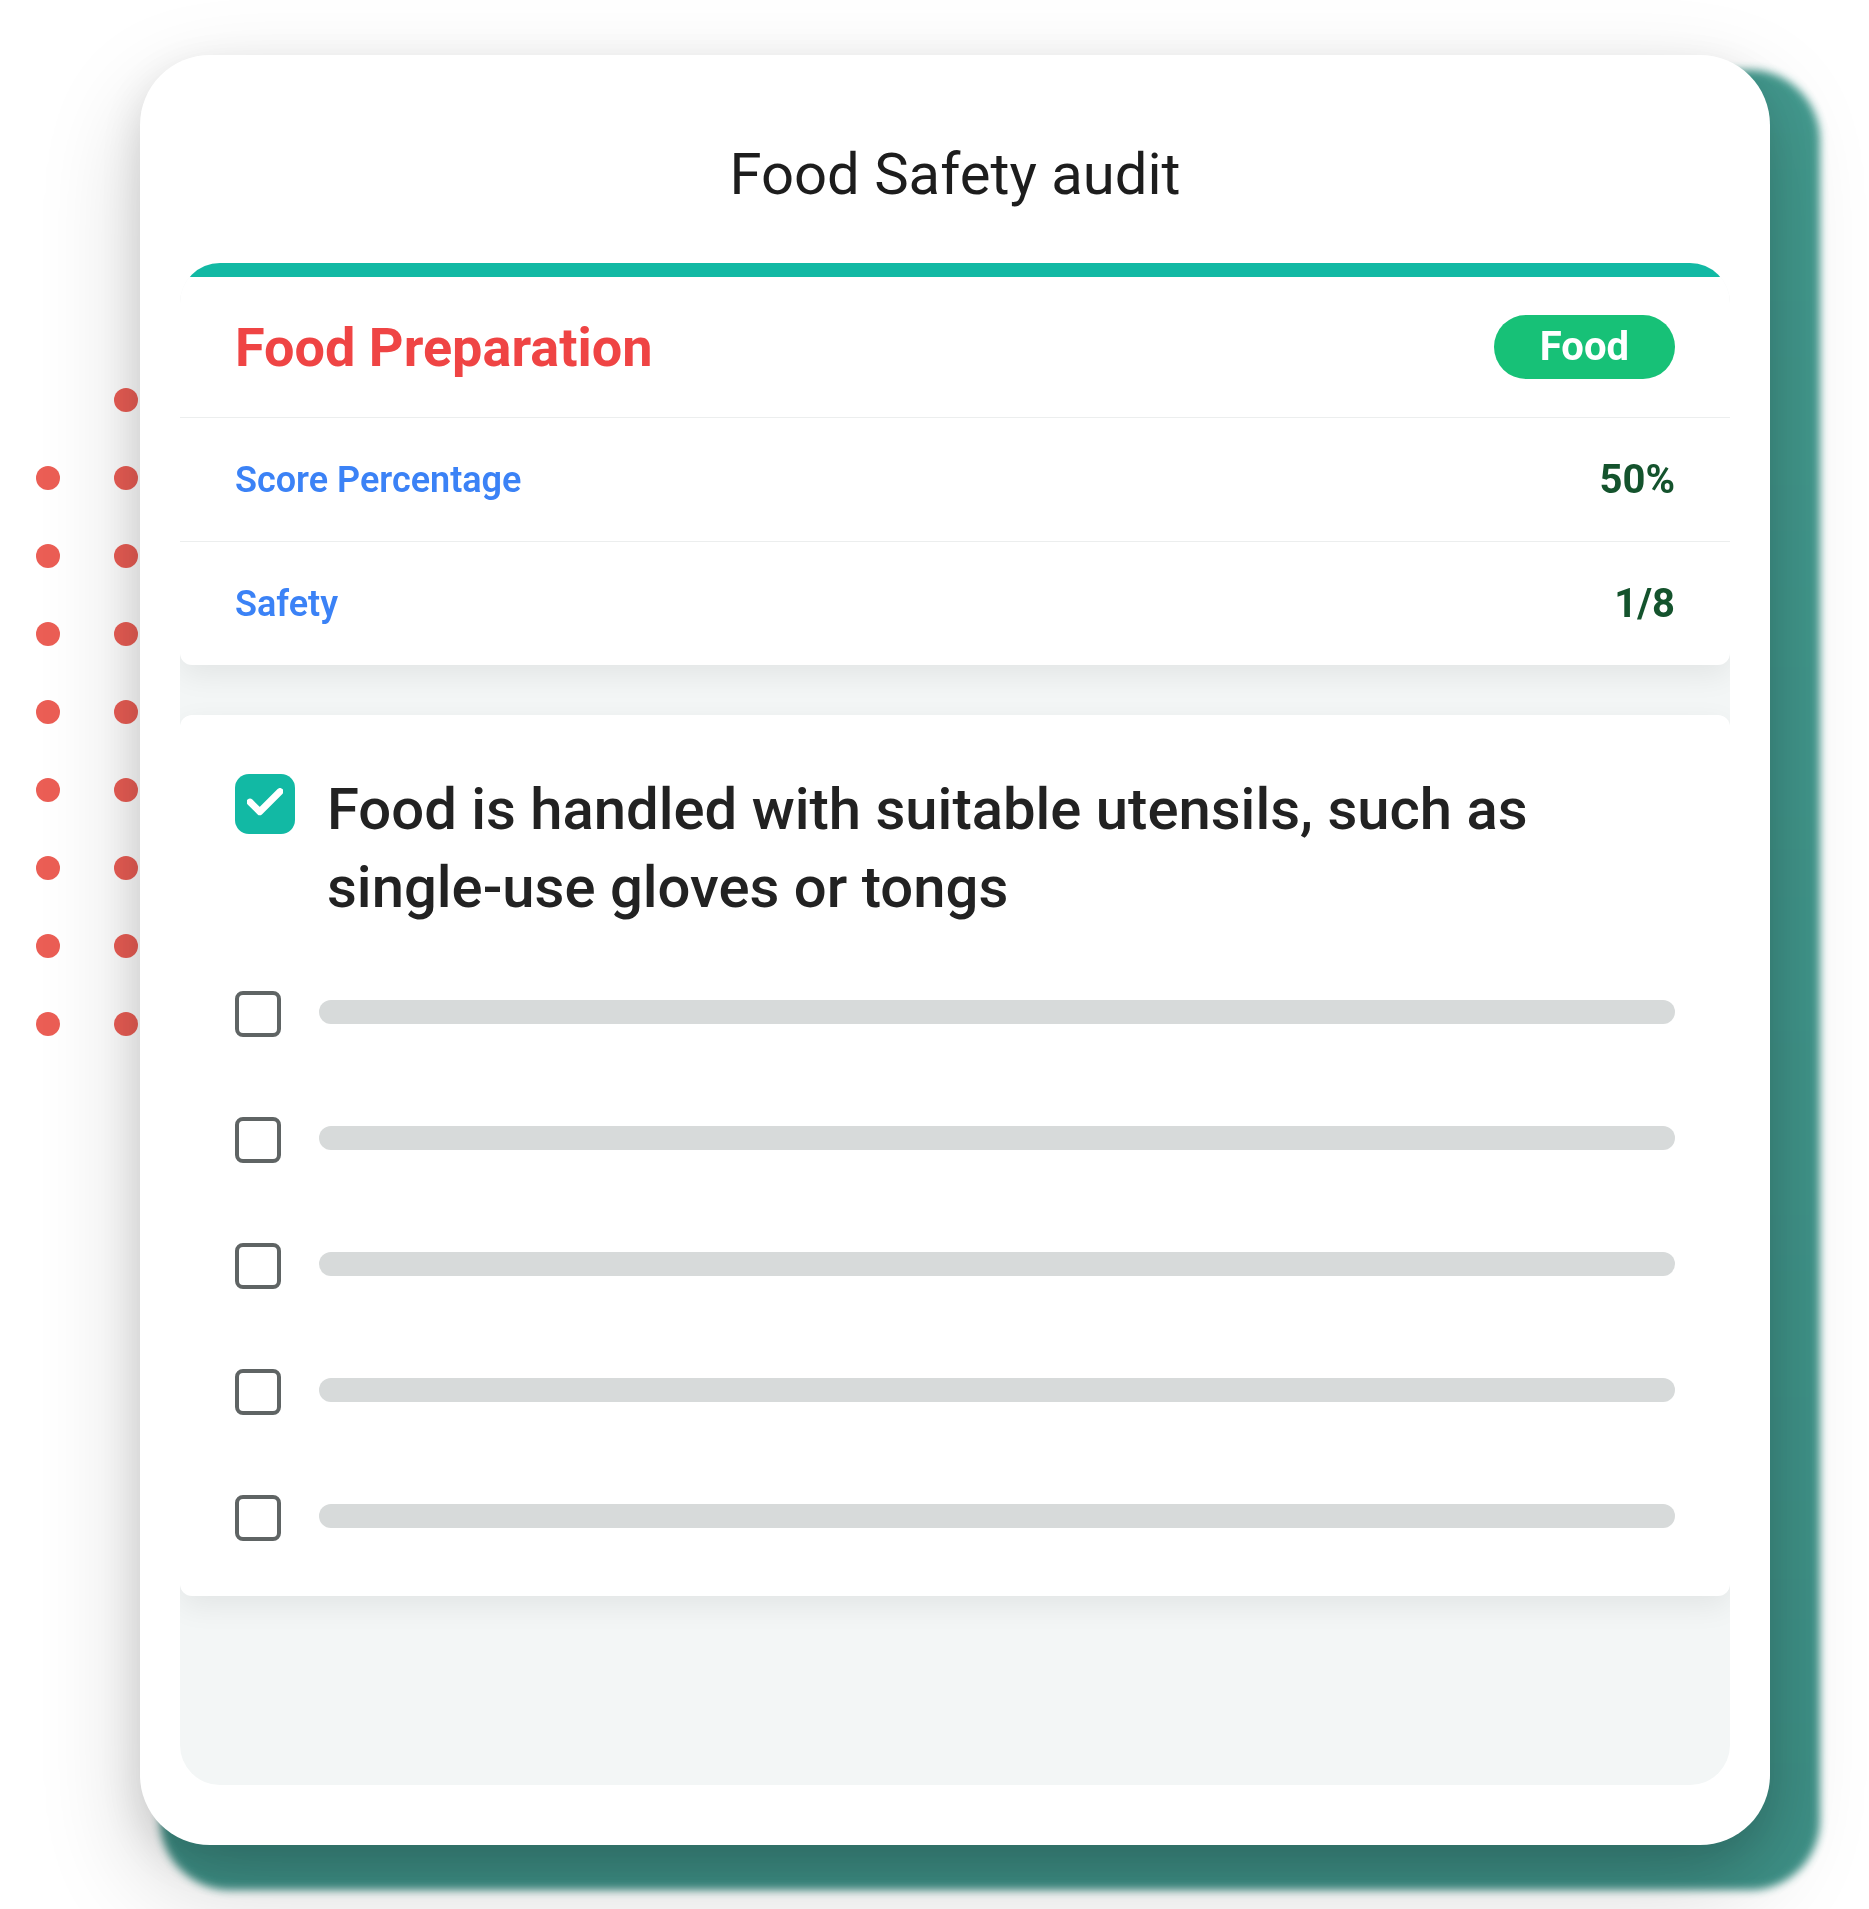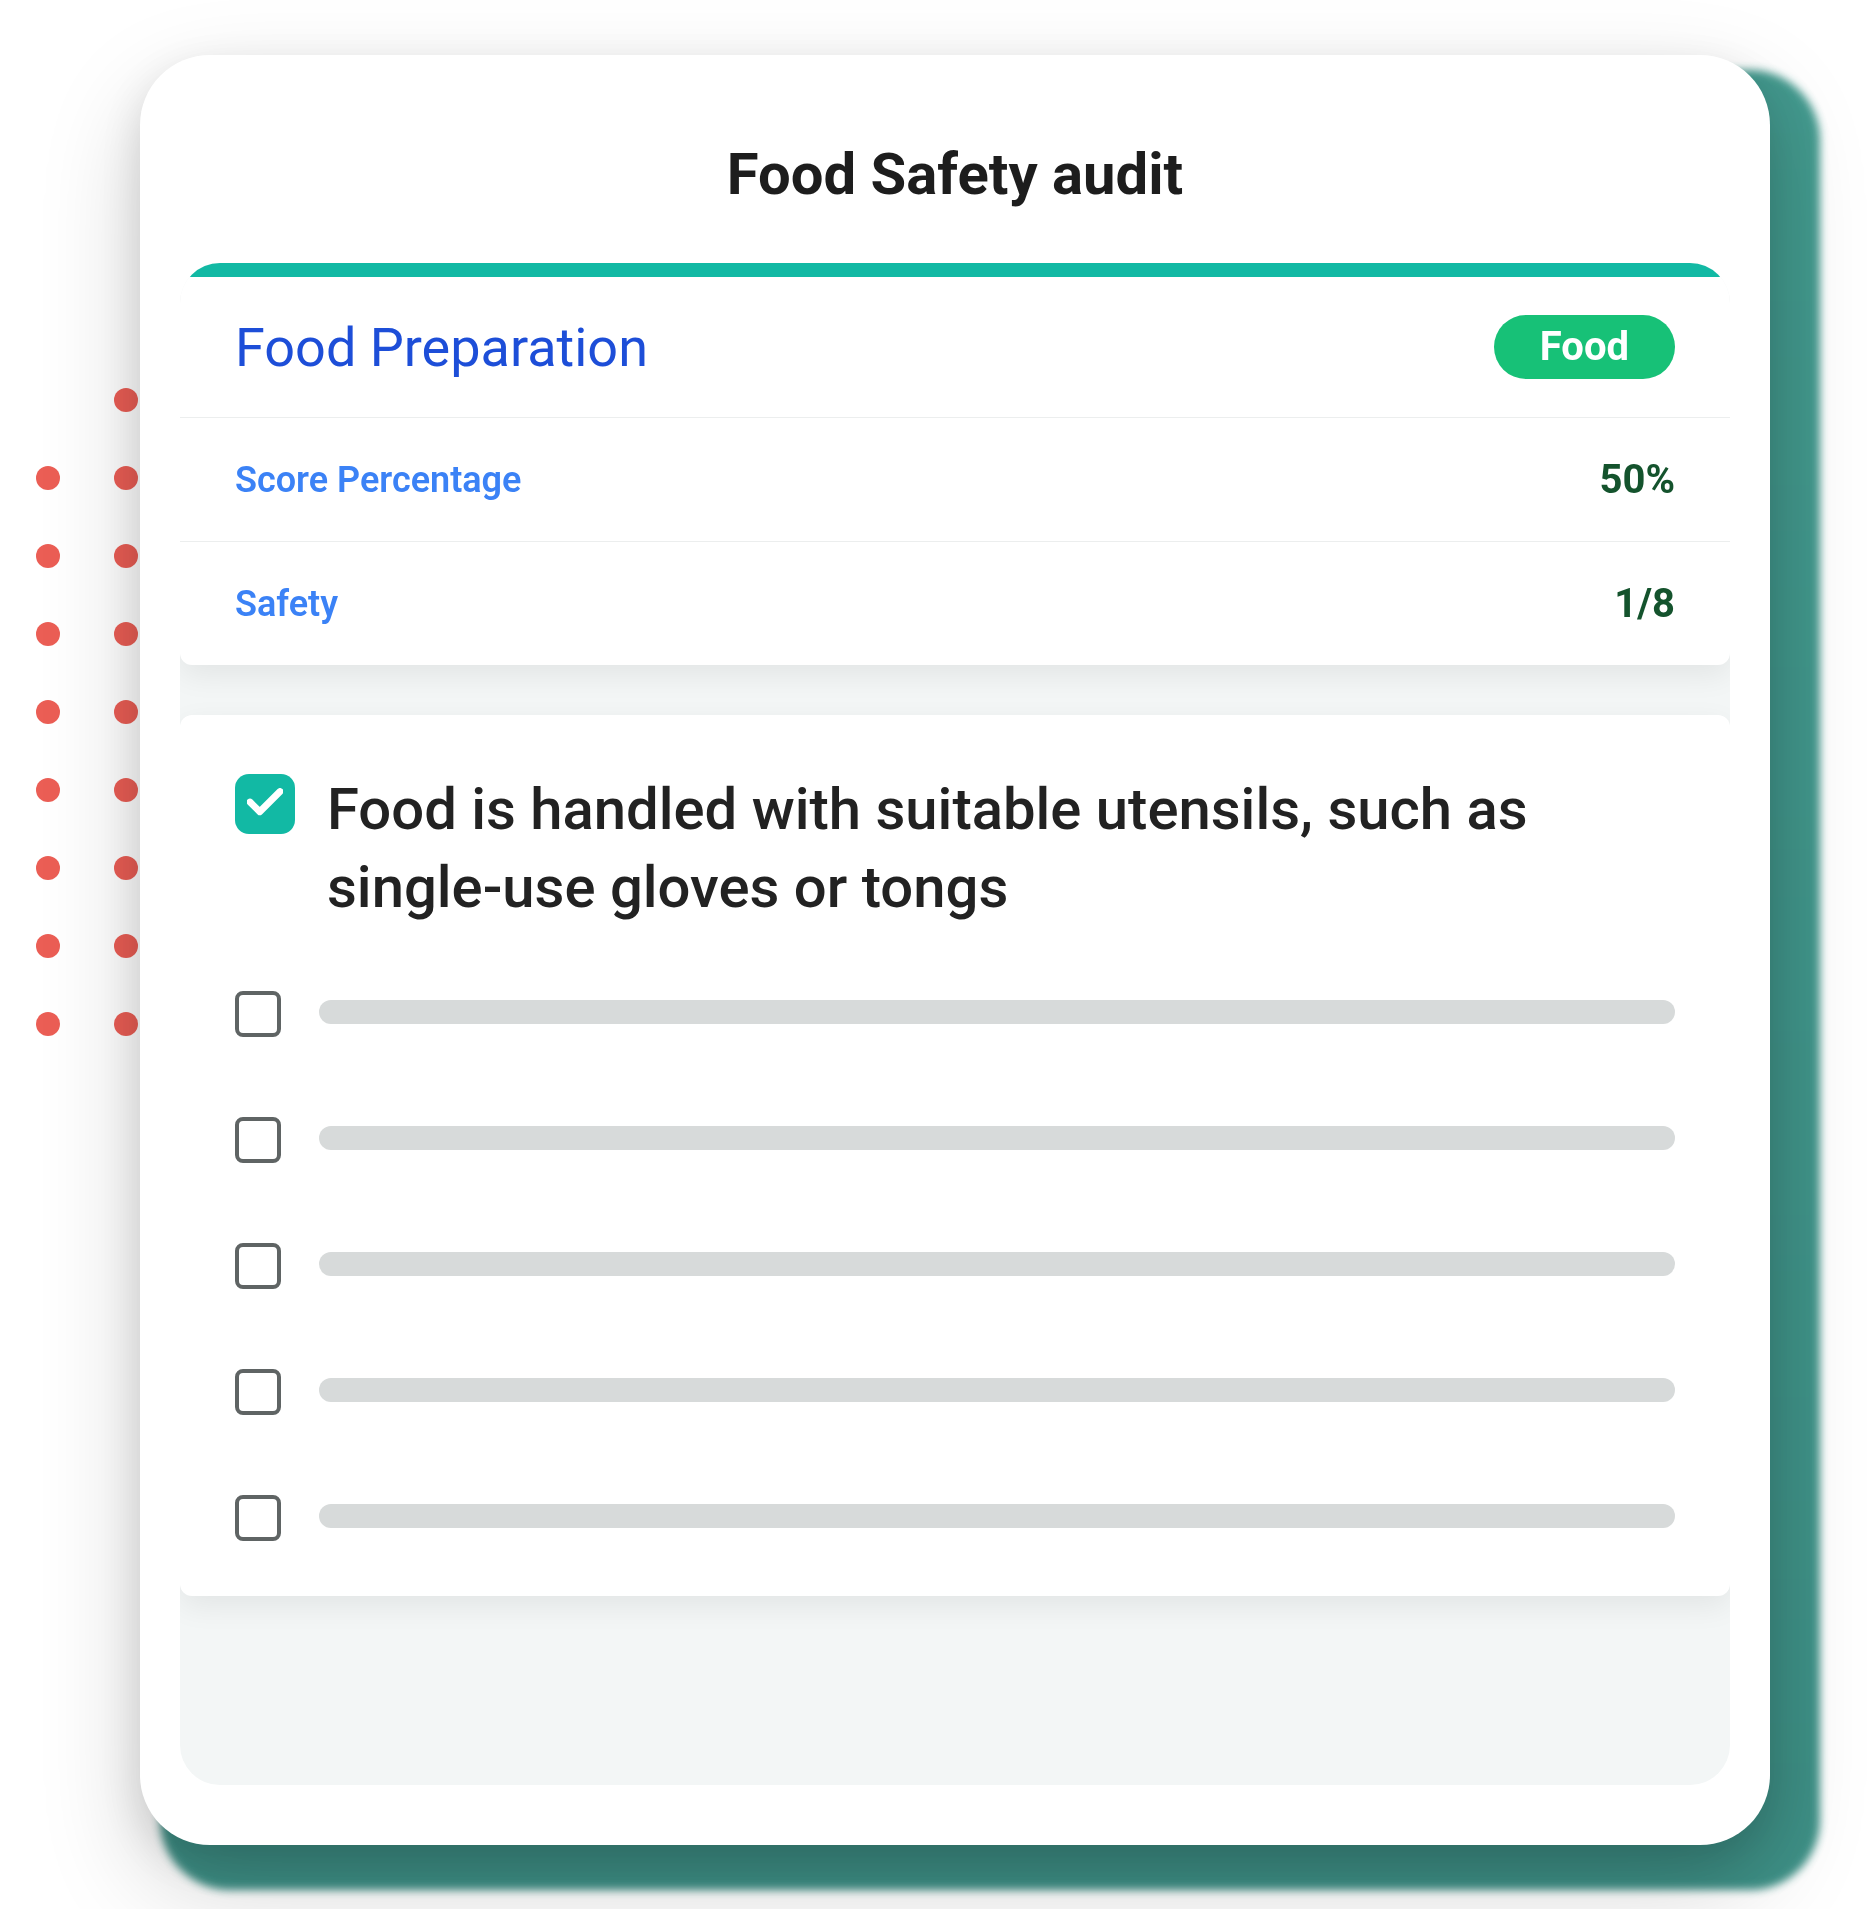--- a/index.html
+++ b/index.html
@@ -54,21 +54,21 @@
     border-radius: 70px;
     box-shadow: 0 40px 100px rgba(0,0,0,.18), 0 15px 40px rgba(0,0,0,.12);
     display: flex;
     flex-direction: column;
     align-items: center;
     padding: 50px 40px 60px 40px;
   }
 
   .audit-title {
     font-size: 58px;
-    font-weight: 700;
+    font-weight: 400;
     color: #1d1d1d;
     margin-top: 35px;
     margin-bottom: 55px;
     text-align: center;
   }
 
   .inner-bg {
     width: 100%;
     flex: 1;
     background: #f3f6f6;
@@ -93,22 +93,22 @@
     display: flex;
     align-items: center;
     justify-content: space-between;
     padding: 38px 55px;
     border-bottom: 1px solid #eceeee;
   }
   .summary-row:last-child { border-bottom: none; }
 
   .section-title {
     font-size: 54px;
-    font-weight: 400;
-    color: #1d4ed8;
+    font-weight: 700;
+    color: #ef4444;
   }
 
   .pass-badge {
     background: #17C177;
     color: #fff;
     font-size: 40px;
     font-weight: 700;
     padding: 12px 46px;
     border-radius: 999px;
     line-height: 1;

